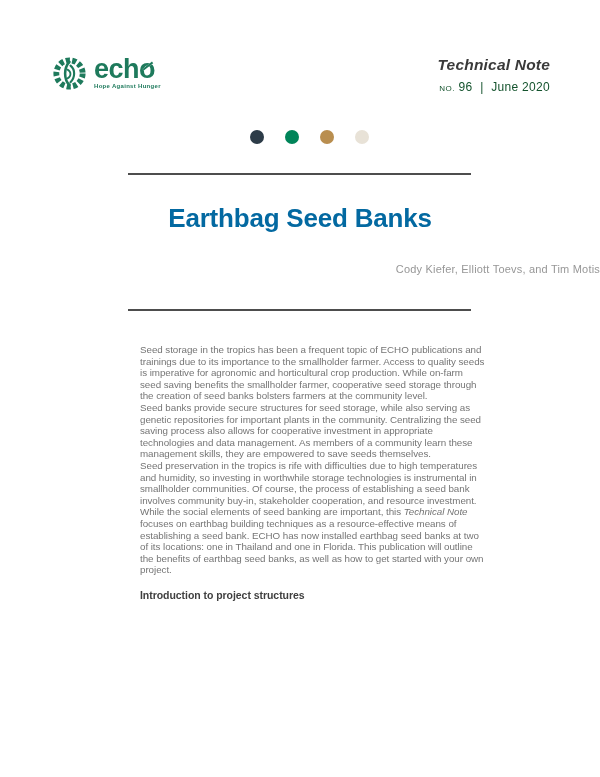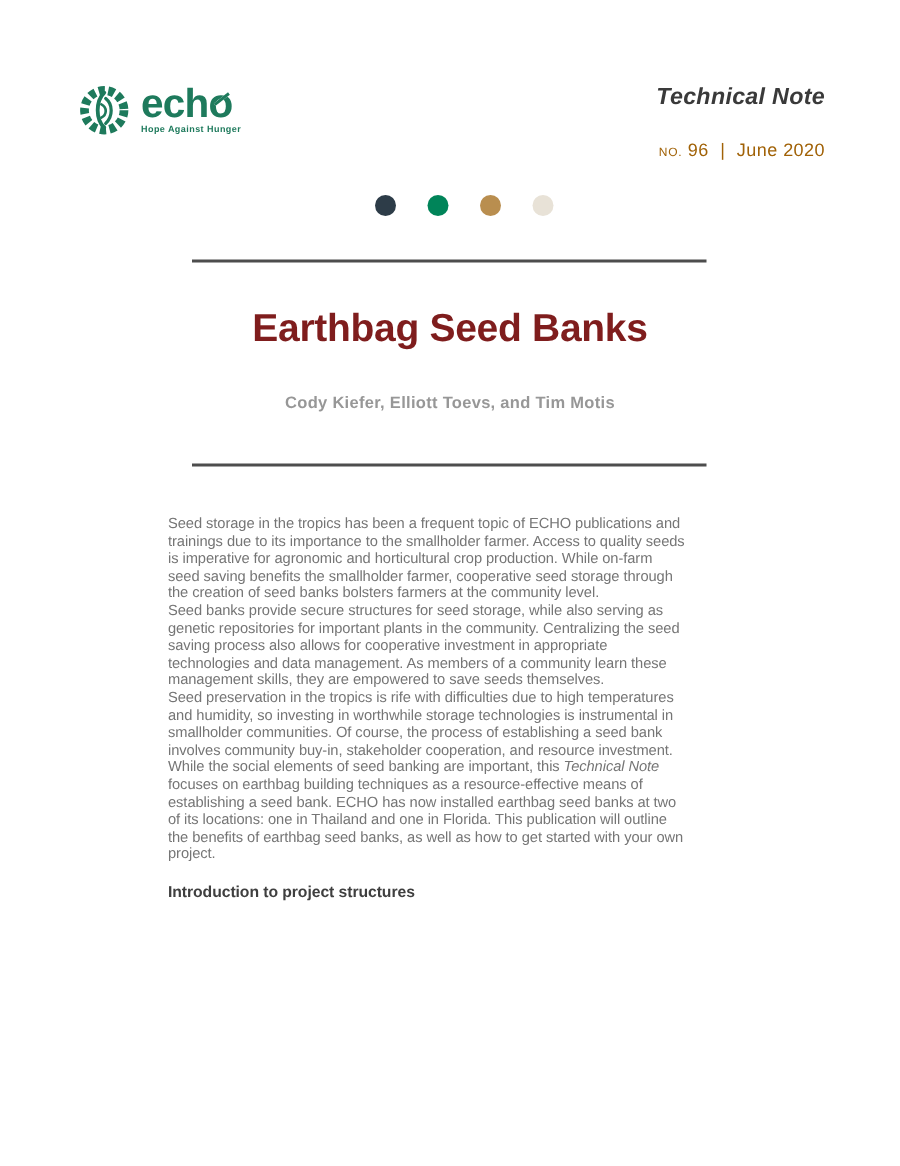--- a/index.html
+++ b/index.html
@@ -23,51 +23,51 @@
     letter-spacing: -0.5px; line-height: 26px; position: relative; display: inline-block;
   }
   .logo-o-slash {
     position: absolute; right: 1px; top: 9px; width: 12px; height: 2.4px;
     background: #ffffff; transform: rotate(-38deg); border-top: 2.2px solid #1e7a5c;
   }
   .logo-tagline { font-size: 6px; font-weight: bold; color: #1e7a5c; letter-spacing: 0.3px; margin-top: 1px; }
 
   .header-right { position: absolute; right: 50px; top: 56px; text-align: right; }
   .doc-type { font-size: 15.5px; font-weight: bold; font-style: italic; color: #3a3a3a; letter-spacing: 0.2px; }
-  .issue-line { margin-top: 19px; font-size: 12px; color: #a16207; letter-spacing: 0.3px; }
+  .issue-line { margin-top: 6px; font-size: 12px; color: #14532d; letter-spacing: 0.3px; }
   .issue-prefix { font-size: 8px; letter-spacing: 0.5px; }
   .issue-sep { margin: 0 4px; }
 
   
   .dots-row {
     position: absolute; top: 130px; left: 0; width: 100%;
     display: flex; justify-content: center; gap: 21px;
     transform: translateX(9px);
   }
   .dot { width: 14px; height: 14px; border-radius: 50%; }
 
   
   .rule { position: absolute; left: 128px; width: 343px; height: 2px; background: #4d4d4d; }
   .rule-top { top: 173px; }
   .rule-bottom { top: 309px; }
 
   
   .doc-title {
     position: absolute; top: 203px; left: 0; width: 100%;
-    text-align: center; font-size: 26px; font-weight: bold; color: #7f1d1d;
+    text-align: center; font-size: 26px; font-weight: bold; color: #0369a1;
     letter-spacing: -0.2px;
   }
   .doc-authors {
     position: absolute; top: 263px; left: 0; width: 100%;
-    text-align: center; font-size: 11px; color: #979797; letter-spacing: 0.2px; font-weight: bold;
+    text-align: right; font-size: 11px; color: #979797; letter-spacing: 0.2px;
   }
 
   
   .body-col {
-    position: absolute; left: 112px; top: 344px; width: 346px;
+    position: absolute; left: 140px; top: 344px; width: 346px;
     font-size: 9.8px; line-height: 11.6px; color: #757575; letter-spacing: -0.05px;
   }
   .body-col p + p { }
   .section-heading {
     margin-top: 13px; font-size: 10.5px; font-weight: bold; color: #3f3f3f; line-height: 12px;
   }
   .section-heading + p { margin-top: 4px; }
   .inline-italic { font-style: italic; }
 </style>
 </head>

